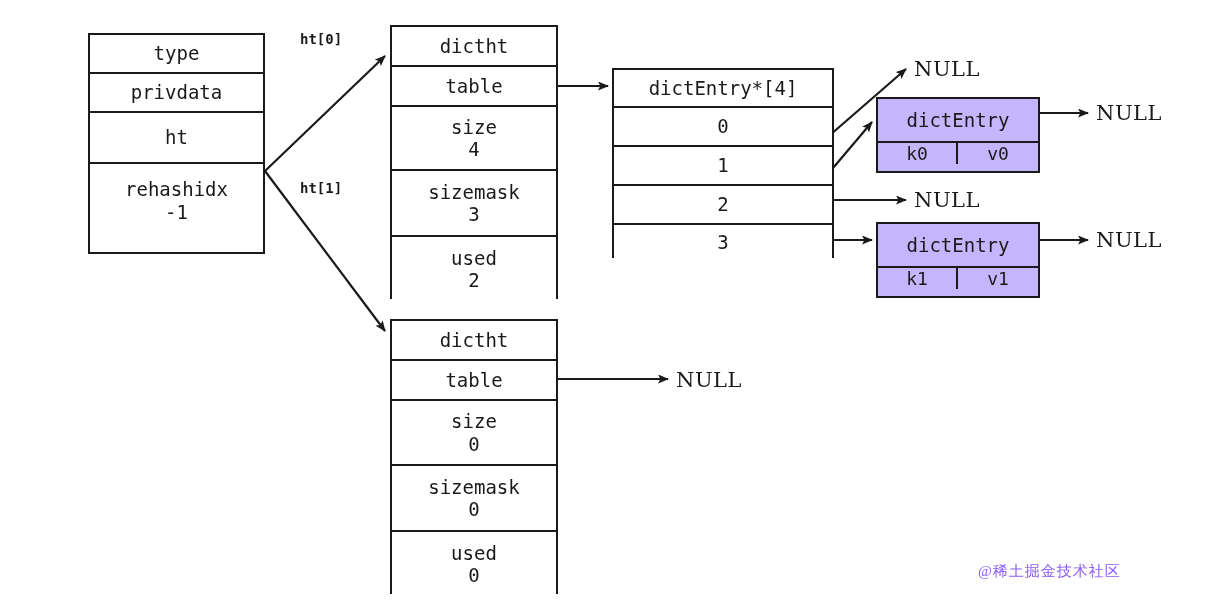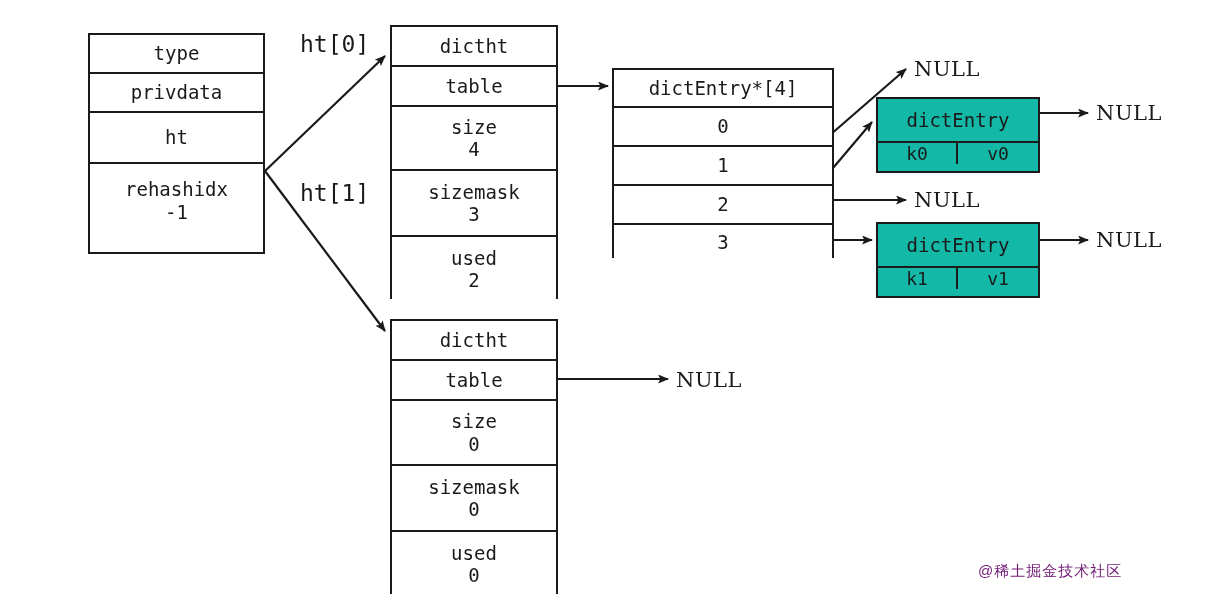--- a/index.html
+++ b/index.html
@@ -67,21 +67,21 @@
   .dictht-box .srow { font-size: 19px; }
 
   
   #bucket-box { left: 612px; top: 68px; width: 222px; height: 190px; }
   #bucket-box .srow { font-size: 19px; }
 
   
   .entry-box {
     position: absolute;
     border: 2.5px solid #1a1a1a;
-    background: #14b8a6;
+    background: #c4b5fd;
     box-sizing: border-box;
     width: 164px;
   }
   #entry0-box { left: 876px; top: 97px; height: 76px; }
   #entry1-box { left: 876px; top: 222px; height: 76px; }
   .entry-head {
     height: 44px;
     border-bottom: 2.5px solid #1a1a1a;
     box-sizing: border-box;
     display: flex;
@@ -100,23 +100,24 @@
     align-items: center;
     justify-content: center;
     font-size: 18px;
     box-sizing: border-box;
   }
   .entry-kv .kcell { border-right: 2.5px solid #1a1a1a; }
 
   
   .flabel {
     position: absolute;
-    font-size: 23px;
+    font-size: 14px;
     white-space: nowrap;
     font-family: "DejaVu Sans Mono", "Liberation Mono", monospace;
+    font-weight: bold;
   }
   .nulllabel {
     position: absolute;
     font-size: 21px;
     white-space: nowrap;
     font-family: "DejaVu Serif", "Liberation Serif", serif;
     letter-spacing: 0.5px;
   }
 
   #lbl-ht0 { left: 300px; top: 31px; }
@@ -135,23 +136,23 @@
     width: 1205px;
     height: 609px;
     pointer-events: none;
   }
 
   
   #watermark {
     position: absolute;
     left: 978px;
     top: 562px;
-    font-family: Liberation Sans, sans-serif;
+    font-family: Liberation Serif, serif;
     font-size: 15px;
-    color: #701a75;
+    color: #8b5cf6;
     white-space: nowrap;
     letter-spacing: 1px;
   }
 </style>
 </head>
 <body>
 
 <div id="canvas">
 
   <div class="cut-strip"></div>

